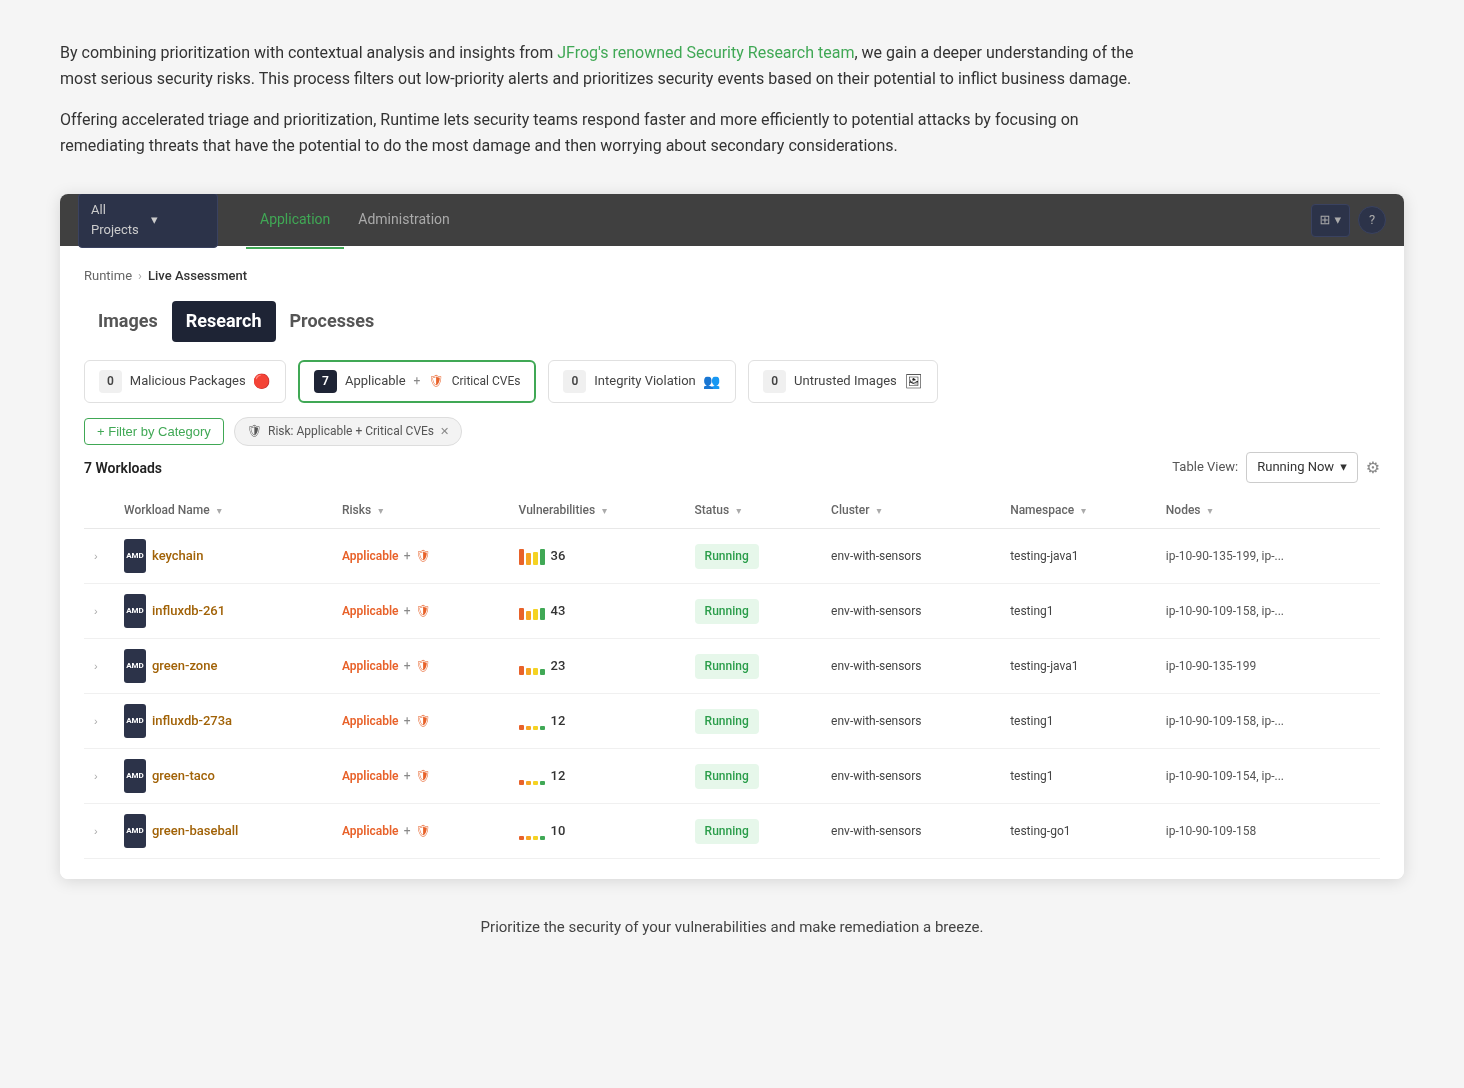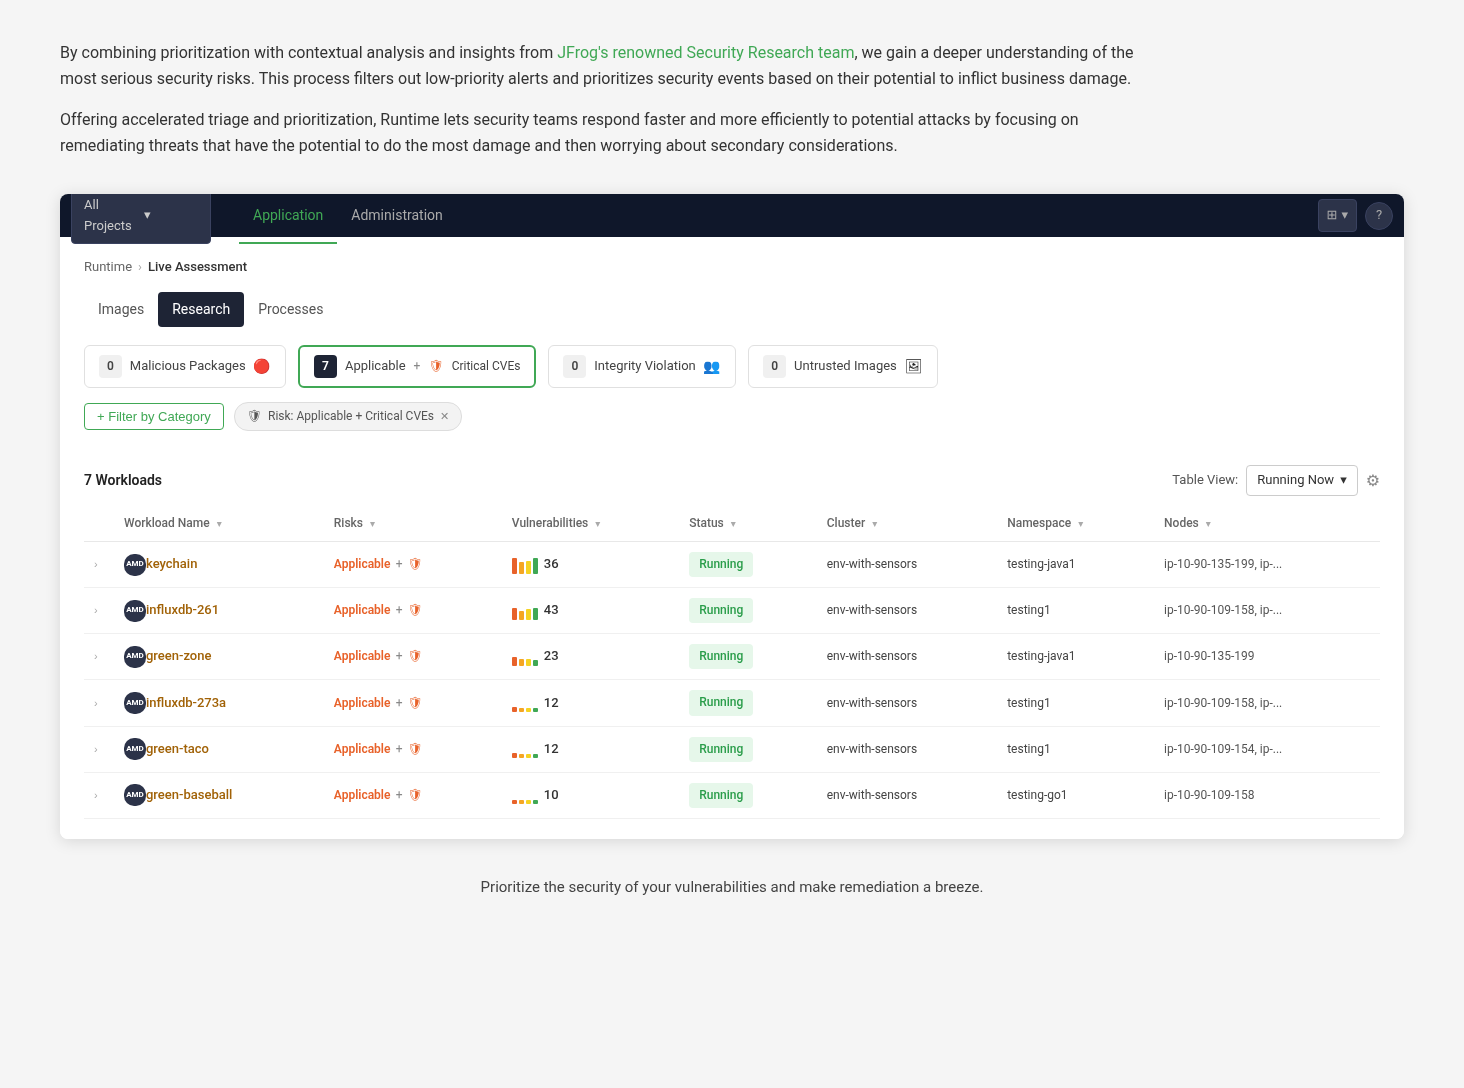--- a/index.html
+++ b/index.html
@@ -39,25 +39,25 @@
     .ui-screenshot {
       background: white;
       border-radius: 8px;
       overflow: hidden;
       box-shadow: 0 2px 16px rgba(0,0,0,0.13);
       margin: 36px 0 36px 0;
     }
 
     
     .nav-bar {
-      background: #0f172a;
-      display: flex;
-      align-items: center;
-      padding: 0 11px;
-      height: 43px;
+      background: #404040;
+      display: flex;
+      align-items: center;
+      padding: 0 18px;
+      height: 52px;
       gap: 12px;
     }
 
     .project-dropdown {
       background: #2c3349;
       border: 1px solid #3a4260;
       border-radius: 4px;
       color: #ccc;
       font-size: 13px;
       padding: 6px 12px;
@@ -172,25 +172,26 @@
       font-weight: 500;
     }
 
     .sub-tabs {
       display: flex;
       gap: 0;
       margin-bottom: 18px;
     }
 
     .sub-tab {
-      font-size: 14px;
+      font-size: 18px;
       padding: 6px 14px;
       color: #555;
       cursor: pointer;
       border-radius: 4px;
+      font-weight: bold;
     }
 
     .sub-tab.active {
       background: #1e2435;
       color: #fff;
       border-radius: 4px;
     }
 
     
     .stat-cards {
@@ -236,21 +237,21 @@
 
     .stat-icon {
       font-size: 14px;
     }
 
     
     .filter-bar {
       display: flex;
       align-items: center;
       gap: 10px;
-      margin-bottom: 34px;
+      margin-bottom: 6px;
     }
 
     .filter-btn {
       border: 1px solid #40a855;
       color: #40a855;
       background: white;
       border-radius: 4px;
       padding: 5px 12px;
       font-size: 13px;
       cursor: pointer;
@@ -361,22 +362,23 @@
 
     .workload-icon {
       display: inline-flex;
       align-items: center;
       justify-content: center;
       background: #2c3349;
       color: white;
       font-size: 8px;
       font-weight: 700;
       width: 22px;
-      height: 22px;
-      border-radius: 10px;
+      height: 34px;
+      border-radius: 3px;
+      margin-right: 6px;
     }
 
     .workload-name {
       font-size: 13px;
       color: #a16207;
       font-weight: 500;
     }
 
     .risk-applicable {
       color: #e8622a;

